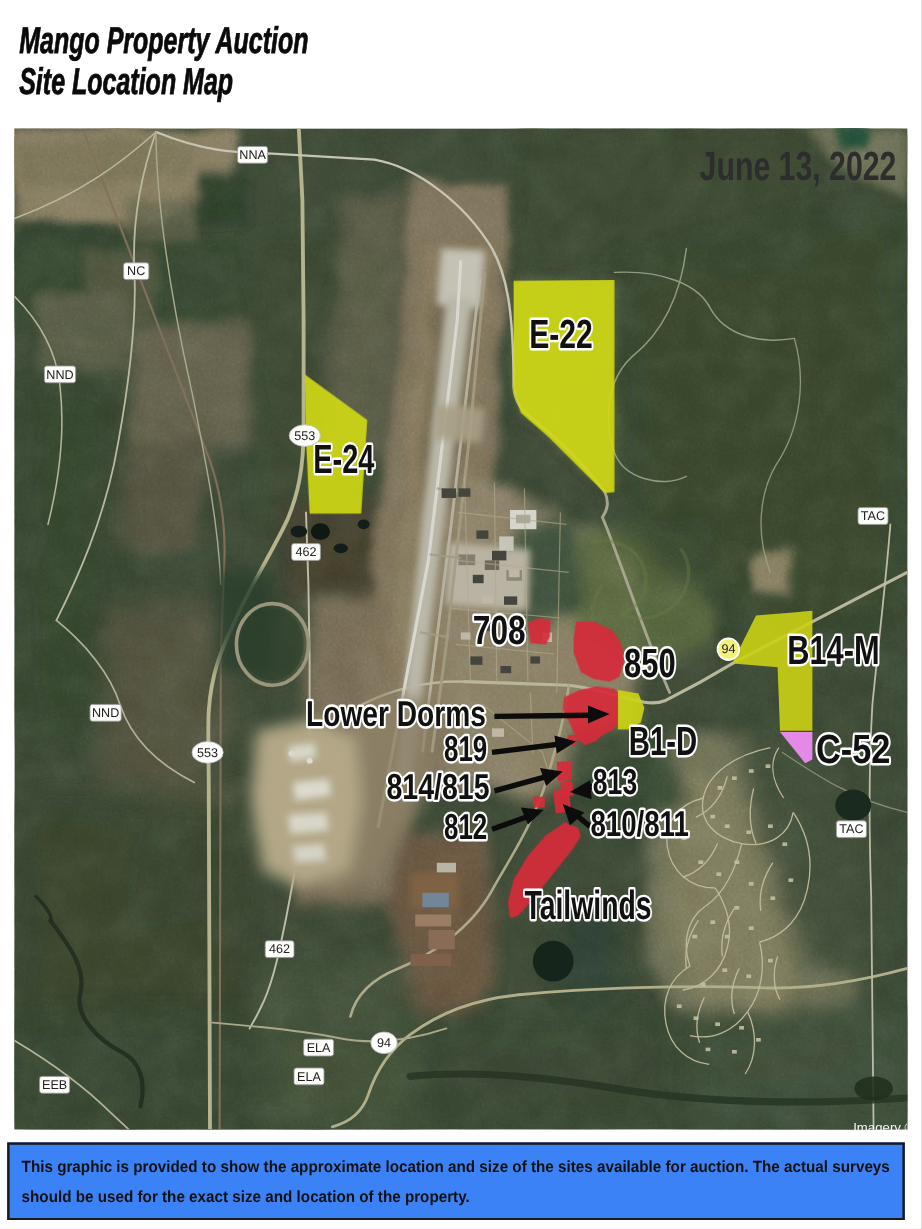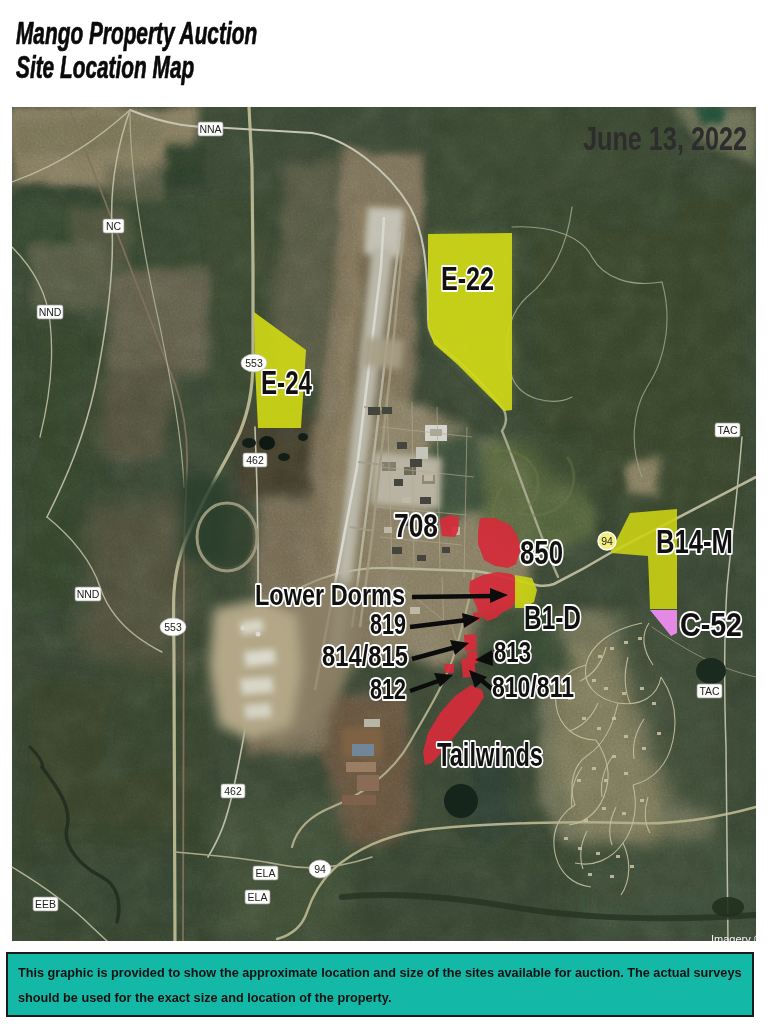--- a/index.html
+++ b/index.html
@@ -1,19 +1,19 @@
 <!DOCTYPE html>
 <html><head>
 <meta charset="utf-8">
 <style>
   html,body{margin:0;padding:0;background:#fff;width:768px;height:1024px;overflow:hidden;}
   body{font-family:"Liberation Sans",sans-serif;position:relative;}
   .title{position:absolute;left:16px;font-weight:bold;font-style:italic;color:#0a0a0a;
          font-size:31px;letter-spacing:0px;-webkit-text-stroke:0.7px #0a0a0a;transform:scaleX(0.672);transform-origin:left center;white-space:nowrap;}
-  .disc{position:absolute;left:6px;top:952px;width:734px;height:55px;border:2px solid #1a1a1a;background:#14b8a6;
+  .disc{position:absolute;left:6px;top:952px;width:734px;height:55px;border:2px solid #1a1a1a;background:#3b82f6;
         font-size:13.5px;font-weight:bold;color:#111;padding:6px 0 0 10px;line-height:25px;}
   .disc .in{display:inline-block;transform:scaleX(0.94);transform-origin:left top;white-space:nowrap;}
 </style>
 </head>
 <body>
 
 <div class="title" style="top:16px;">Mango Property Auction</div>
 
 <div class="title" style="top:50px;">Site Location Map</div>
 

